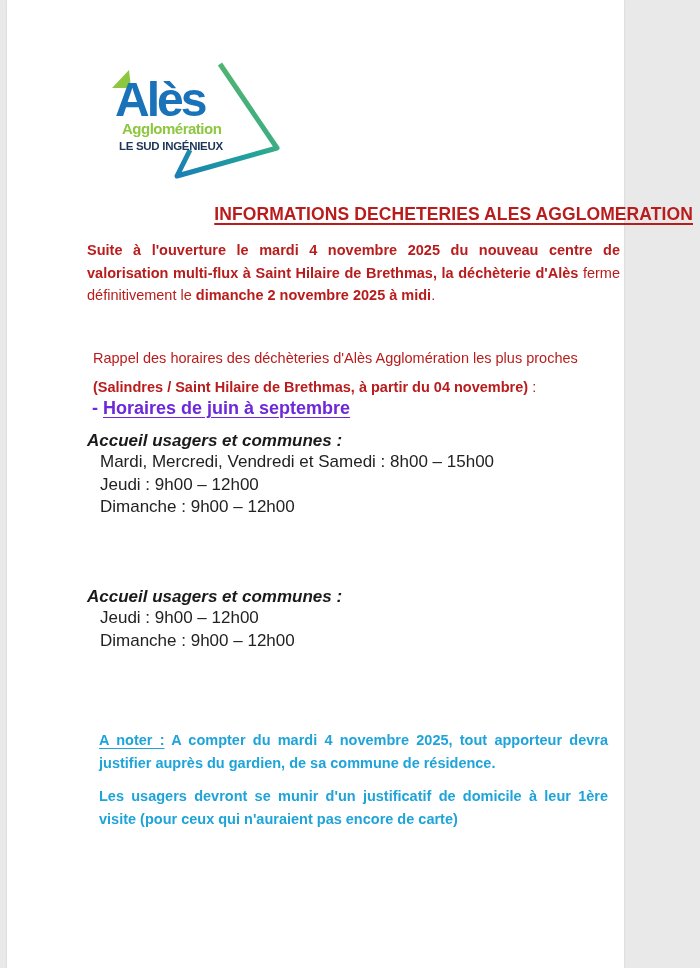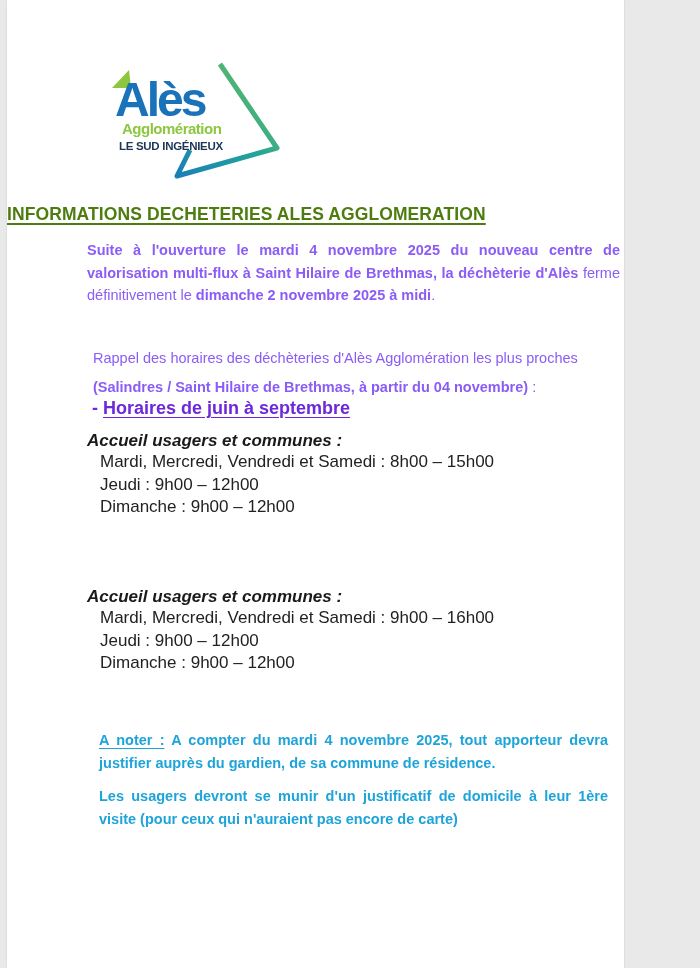--- a/index.html
+++ b/index.html
@@ -13,26 +13,26 @@
     position: absolute; left: 7px; top: 0; width: 617px; height: 968px;
     background: #ffffff;
     box-shadow: 0 0 2px rgba(0,0,0,0.12);
     text-decoration: underline;
   }
   .logo { position: absolute; left: 100px; top: 58px; width: 180px; height: 125px; }
   .logo svg { width: 180px; height: 125px; display: block; }
 
   .title {
     position: absolute; left: 0; width: 686px; top: 204px;
-    text-align: left; font-weight: bold; font-size: 17.5px; color: #4d7c0f;
+    text-align: right; font-weight: bold; font-size: 17.5px; color: #b91c1c;
     letter-spacing: 0.1px;
   }
   .title span { text-decoration: underline; text-underline-offset: 3px; text-decoration-thickness: 1.5px; }
 
-  .block { position: absolute; left: 80px; width: 533px; font-size: 14.5px; color: #8b5cf6; line-height: 22.5px; }
+  .block { position: absolute; left: 80px; width: 533px; font-size: 14.5px; color: #b91c1c; line-height: 22.5px; }
   .justify { text-align: justify; text-align-last: left; }
   .intro { top: 239px; }
   .intro p { margin: 0; }
   .b { font-weight: bold; }
 
   .rappel { top: 341px; }
   .rappel p { margin: 6px; }
 
   .season-title { position: absolute; left: 80px; font-size: 18px; font-weight: bold; color: #6d28d9; }
   .season-title .u { text-decoration: underline; text-underline-offset: 3px; }
@@ -82,21 +82,20 @@
   </div>
   <div class="accueil" style="top:431px;">Accueil usagers et communes :</div>
   <div class="hours" style="top:451px;">
     <div>Mardi, Mercredi, Vendredi et Samedi : 8h00 – 15h00</div>
     <div>Jeudi : 9h00 – 12h00</div>
     <div>Dimanche : 9h00 – 12h00</div>
   </div>
 
   <div class="accueil" style="top:587px;">Accueil usagers et communes :</div>
   <div class="hours" style="top:607px;">
-    <div>Mardi, Mercredi, Vendredi et Samedi : 9h00 – 16h00</div>
     <div>Jeudi : 9h00 – 12h00</div>
     <div>Dimanche : 9h00 – 12h00</div>
   </div>
 
   <div class="note justify" style="top:717px;">
     <p><span class="u">A noter :</span><span> A compter du mardi 4 novembre 2025, tout apporteur devra justifier auprès du gardien, de sa commune de résidence.</span></p>
   </div>
   <div class="note justify" style="top:773px;">
     <p>Les usagers devront se munir d'un justificatif de domicile à leur 1ère visite (pour ceux qui n'auraient pas encore de carte)</p>
   </div>

